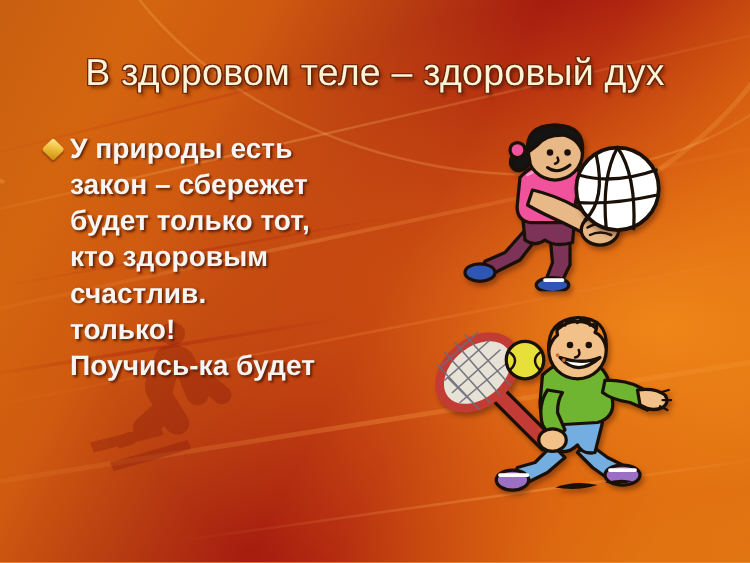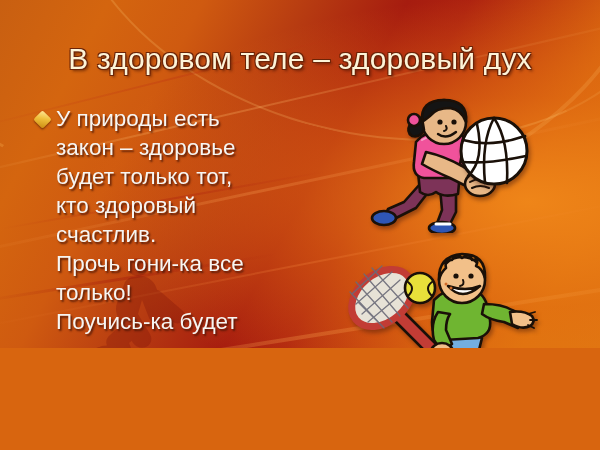--- a/index.html
+++ b/index.html
@@ -2,21 +2,21 @@
 <html><head>
 <meta charset="utf-8">
 <style>
   html,body{margin:0;padding:0;}
   body{
     width:600px;height:450px;overflow:hidden;
     font-family:"Liberation Sans", sans-serif;
     background:#d8650f;
   }
   #slide{
-    position:relative;width:600px;height:348px;overflow:hidden;
+    position:relative;width:600px;height:450px;overflow:hidden;
     background:
       radial-gradient(120% 95% at 88% 58%, rgba(240,135,25,0.95) 0%, rgba(227,110,18,0.55) 32%, rgba(200,70,14,0.0) 62%),
       linear-gradient(118deg,
          #c85f11 0%,
          #d4650f 14%,
          #cf5a10 26%,
          #b63a11 40%,
          #a61c0f 52%,
          #ae2310 60%,
          #c4430f 70%,
@@ -53,21 +53,21 @@
   .s8{width:300px;height:3px;left:-20px;top:300px;background:linear-gradient(90deg,rgba(170,30,12,0) 0%,rgba(165,28,12,.42) 50%,rgba(165,28,12,0) 100%);transform:rotate(-9deg);}
   
   .ghost{position:absolute;left:42px;top:250px;width:170px;height:135px;opacity:.30;pointer-events:none;}
   
   #title{
     position:absolute;left:0;top:42px;width:600px;text-align:center;
     font-size:30px;letter-spacing:.2px;color:#fdf4d8;white-space:nowrap;
     text-shadow:1px 1px 0 #6b2408, -1px 1px 0 #6b2408, 1px -1px 0 #6b2408, -1px -1px 0 #6b2408, 2px 2px 3px rgba(60,16,4,.65);
   }
   
-  #body-block{position:absolute;left:36px;top:104px;width:290px;display:flex;align-items:flex-start;}
+  #body-block{position:absolute;left:36px;top:104px;width:290px;display:flex;align-items:flex-start;font-weight:bold;}
   #bullet{
     width:13px;height:13px;flex:0 0 13px;margin-top:9px;margin-right:7px;
     background:linear-gradient(145deg,#ffe89a 0%,#f0c03c 45%,#c98c12 100%);
     transform:rotate(45deg);border-radius:2px;
     box-shadow:1px 1px 2px rgba(70,25,5,.6);
   }
   #lines{font-size:22.5px;line-height:29px;color:#f6f5f2;
     text-shadow:1.5px 1.5px 2px rgba(70,20,6,.85);}
   #lines div{white-space:nowrap;}
   
@@ -106,25 +106,24 @@
       <path d="M60 96c3-1 6 0 7 3 1 3-1 6-4 7l-10 3-3-9 10-4z"></path>
     </g>
   </svg>
 
   <div id="title">В  здоровом теле – здоровый дух</div>
 
   <div id="body-block">
     <div id="bullet"></div>
     <div id="lines">
       <div>У природы есть</div>
-      <div>закон – здоровье</div>
+      <div>закон – сбережет</div>
       <div>будет только тот,</div>
-      <div>кто здоровый</div>
+      <div>кто здоровым</div>
       <div>счастлив.</div>
-      <div>Прочь гони-ка все</div>
       <div>только!</div>
       <div>Поучись-ка будет</div>
     </div>
   </div>
 
   <svg id="volleyball-scene" class="clip" viewBox="0 0 165 135">
     <g stroke="#1a1008" stroke-width="2.6" stroke-linejoin="round" stroke-linecap="round">
 
       <path d="M56 88 L40 108 L24 116" fill="#7d3358"></path>
       <path d="M60 92 L46 110 L30 118 L22 122 L14 119 L18 111 L34 104 L50 86 Z" fill="#7d3358"></path>

